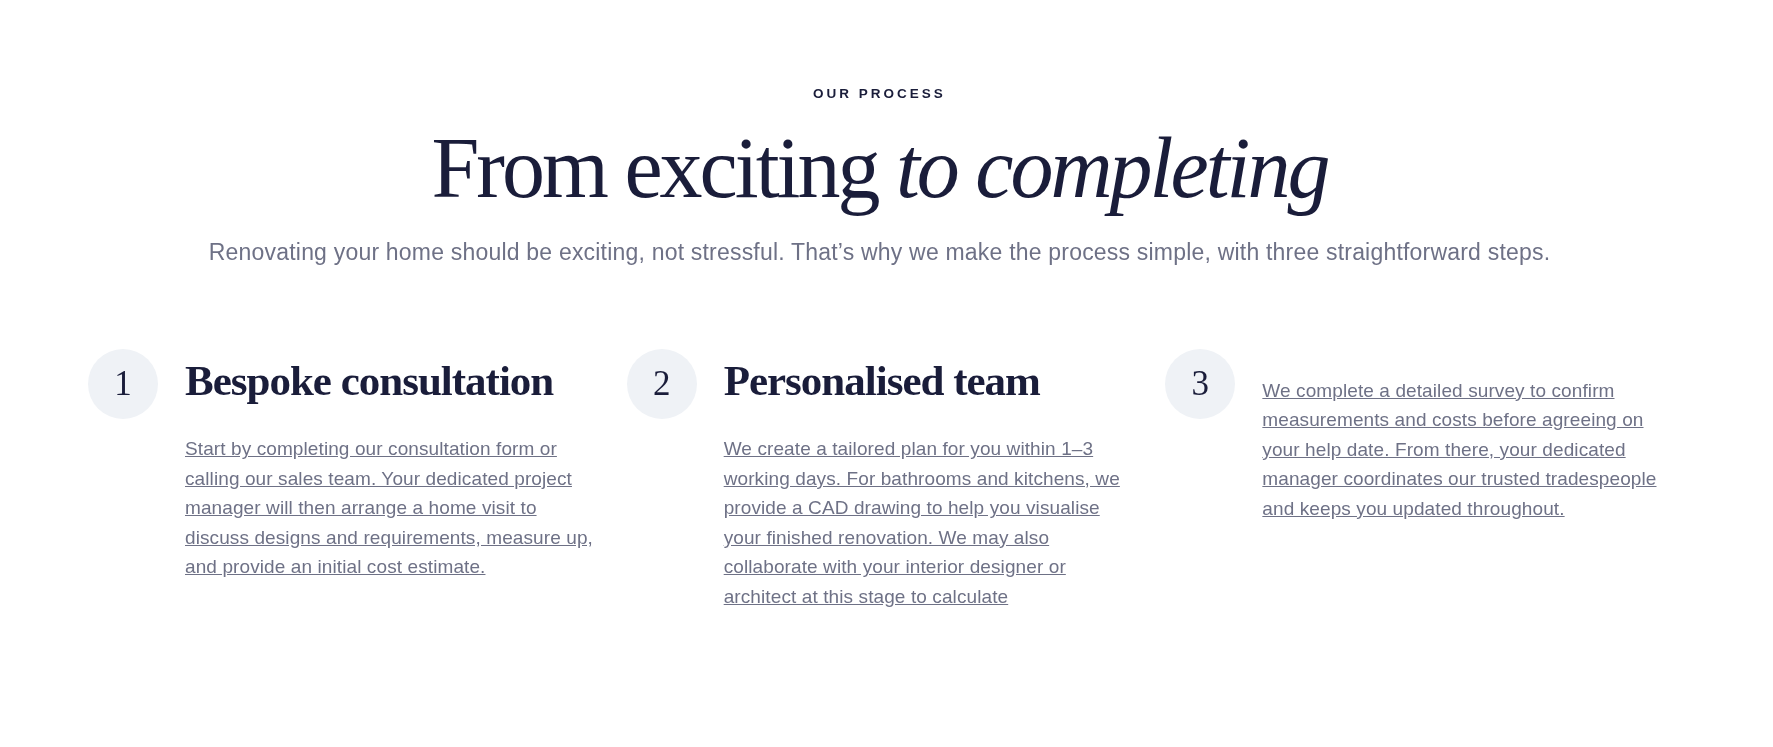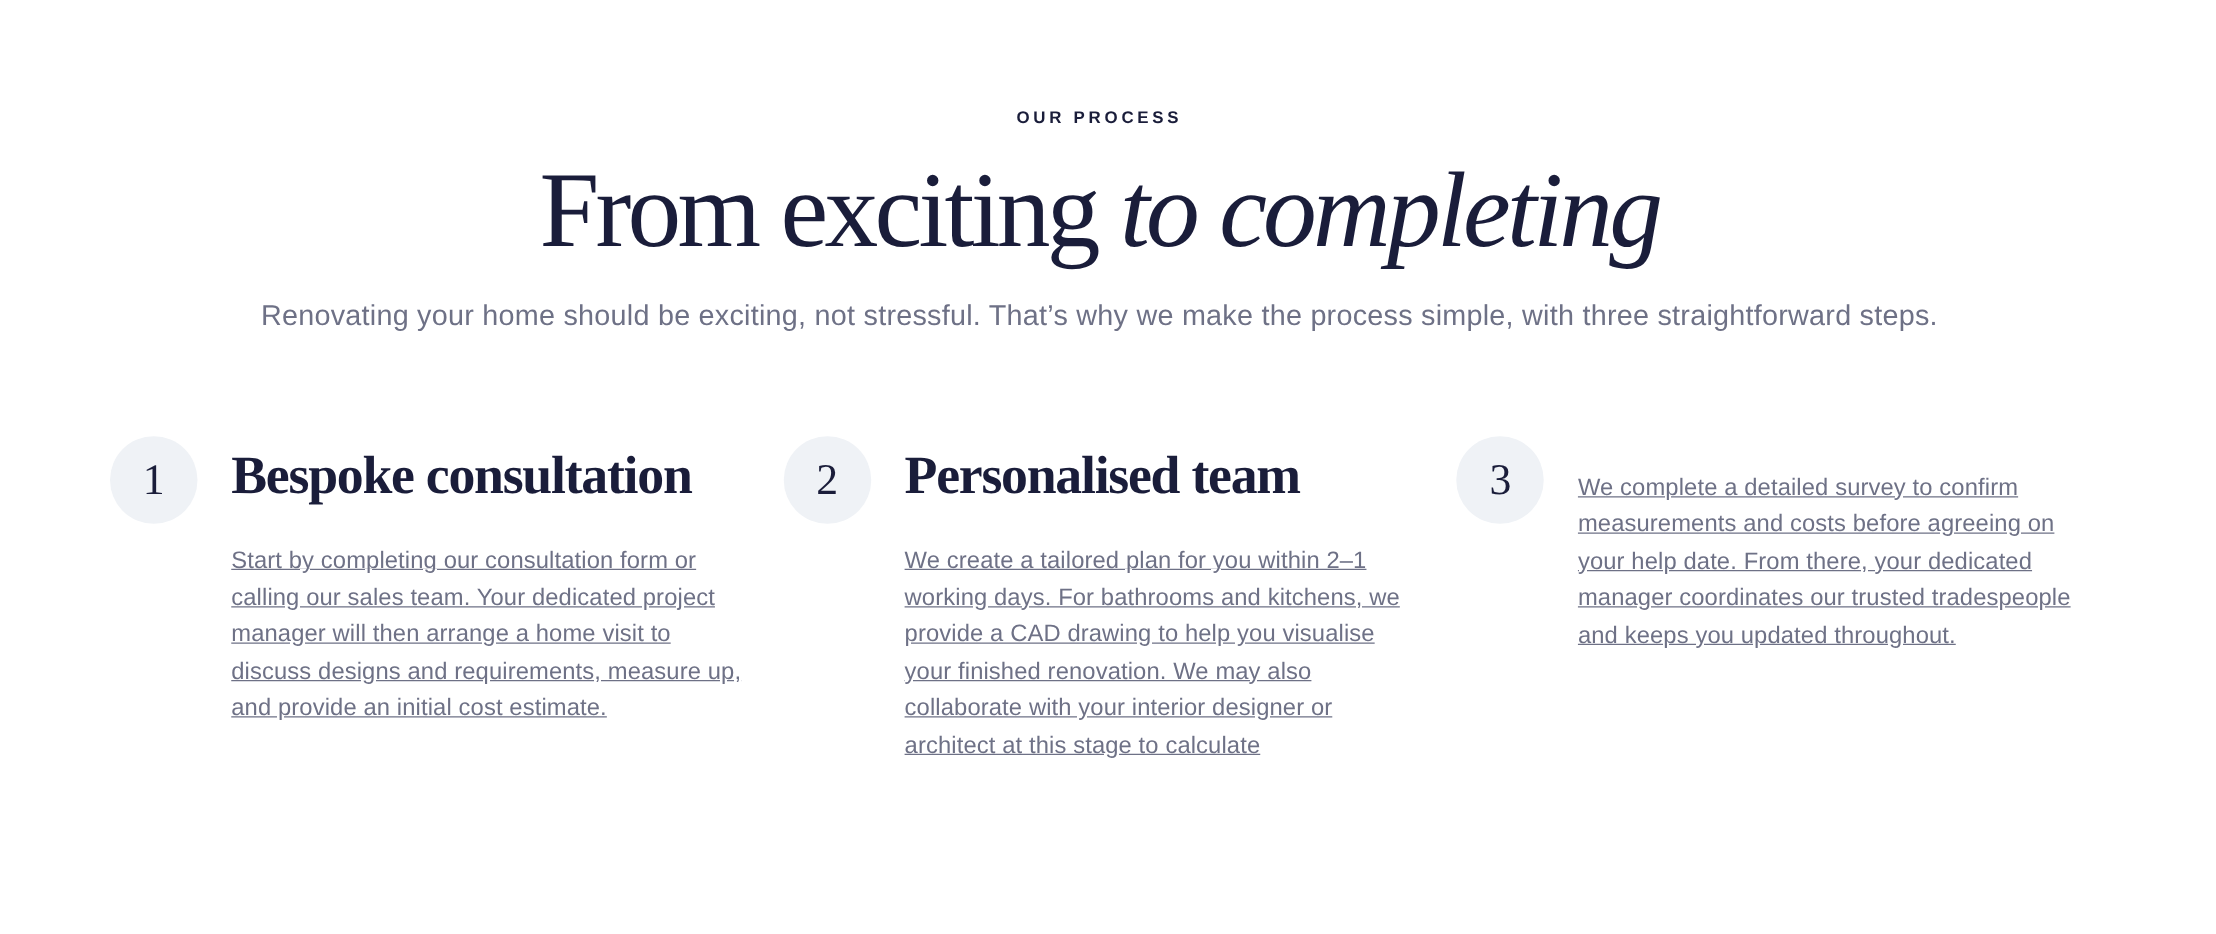--- a/index.html
+++ b/index.html
@@ -120,21 +120,21 @@
         <div class="step-body">Start by completing our consultation form or calling our sales team. Your dedicated project manager will then arrange a home visit to discuss designs and requirements, measure up, and provide an initial cost estimate.</div>
       </div>
     </div>
 
     <div class="step">
       <div class="step-circle">
         <span>2</span>
       </div>
       <div class="step-content">
         <div class="step-title">Personalised team</div>
-        <div class="step-body">We create a tailored plan for you within 2–1 working days. For bathrooms and kitchens, we provide a CAD drawing to help you visualise your finished renovation. We may also collaborate with your interior designer or architect at this stage to calculate</div>
+        <div class="step-body">We create a tailored plan for you within 1–3 working days. For bathrooms and kitchens, we provide a CAD drawing to help you visualise your finished renovation. We may also collaborate with your interior designer or architect at this stage to calculate</div>
       </div>
     </div>
 
     <div class="step">
       <div class="step-circle">
         <span>3</span>
       </div>
       <div class="step-content">
         <div class="step-body">We complete a detailed survey to confirm measurements and costs before agreeing on your help date. From there, your dedicated manager coordinates our trusted tradespeople and keeps you updated throughout.</div>
       </div>

